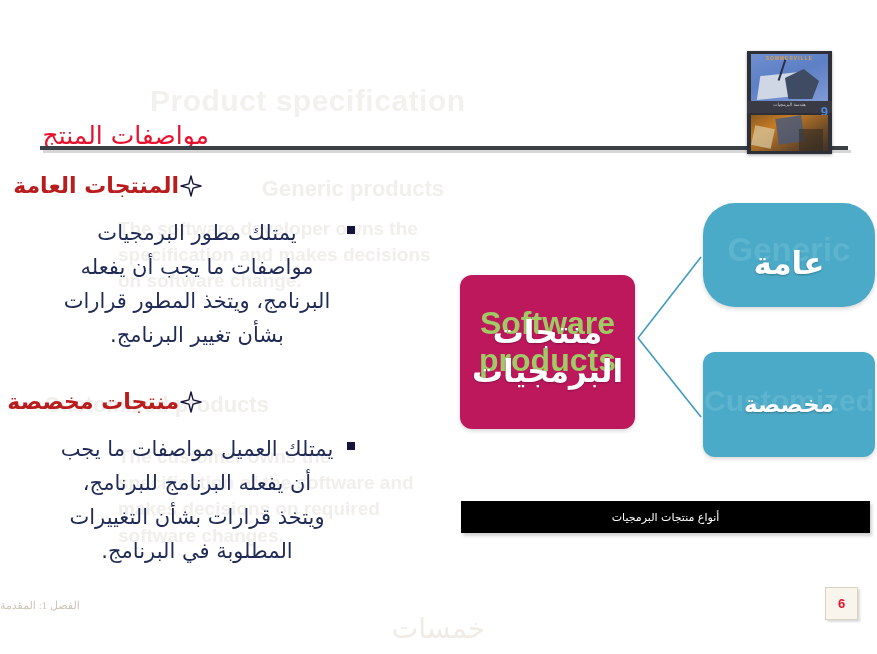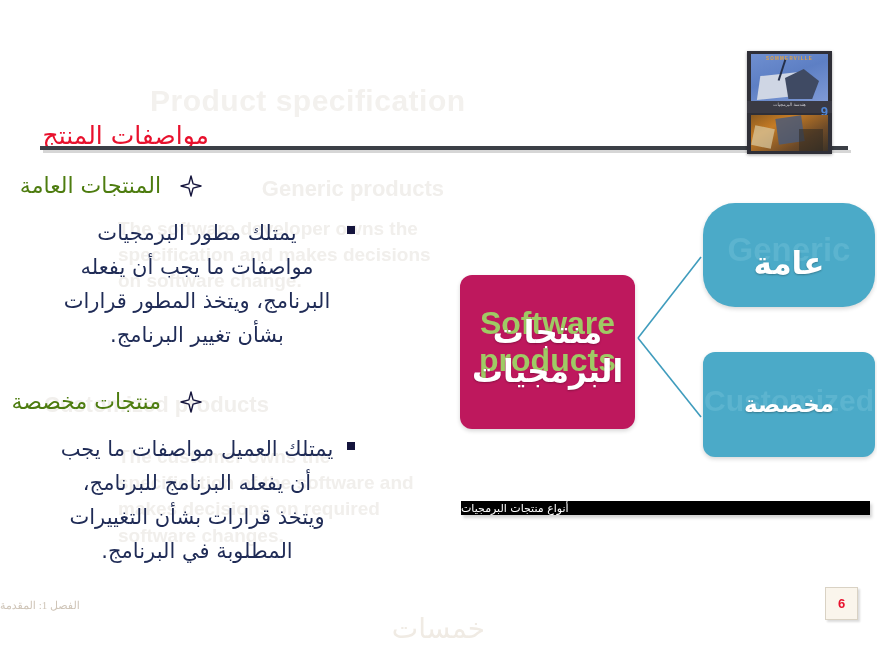--- a/index.html
+++ b/index.html
@@ -186,24 +186,25 @@
     display: inline-block;
     width: 22px;
     height: 22px;
     flex: 0 0 22px;
     position: relative;
     margin-top: 3px;
   }
   .star-bullet svg { display: block; }
   .heading-ar {
     font-size: 22px;
-    color: #4d7c0f;
+    color: #b91c1c;
     line-height: 1.25;
-    margin-right: 19px;
+    margin-right: 1px;
     white-space: nowrap;
+    font-weight: bold;
   }
   .sub-row {
     position: absolute;
     display: flex;
     align-items: flex-start;
     direction: rtl;
   }
   .sq-bullet {
     width: 8px;
     height: 8px;
@@ -300,27 +301,27 @@
     width: 420px; height: 290px;
     pointer-events: none;
   }
 
   
   .caption-bar {
     position: absolute;
     left: 461px;
     top: 501px;
     width: 409px;
-    height: 14px;
+    height: 32px;
     background: #000000;
     color: #ffffff;
     font-size: 11px;
     display: flex;
     align-items: center;
-    justify-content: flex-end;
+    justify-content: center;
     direction: rtl;
     box-shadow: 2px 3px 3px rgba(0,0,0,.18);
   }
 
   
   .footer-text {
     position: absolute;
     left: 0;
     right: 0;
     top: 599px;

